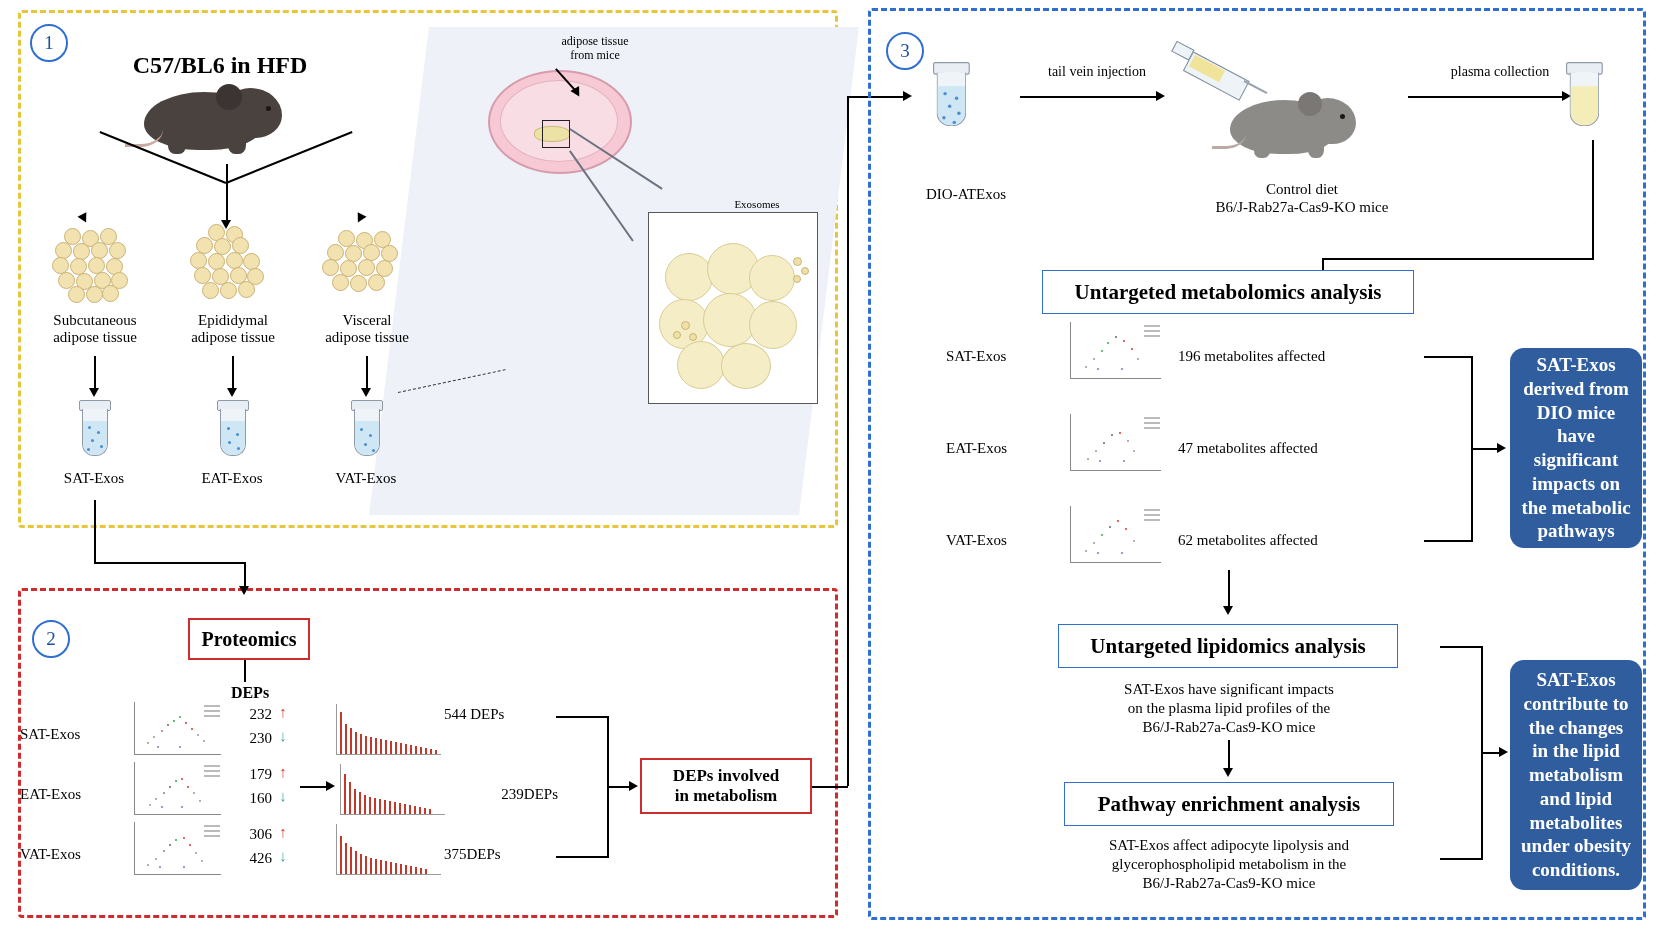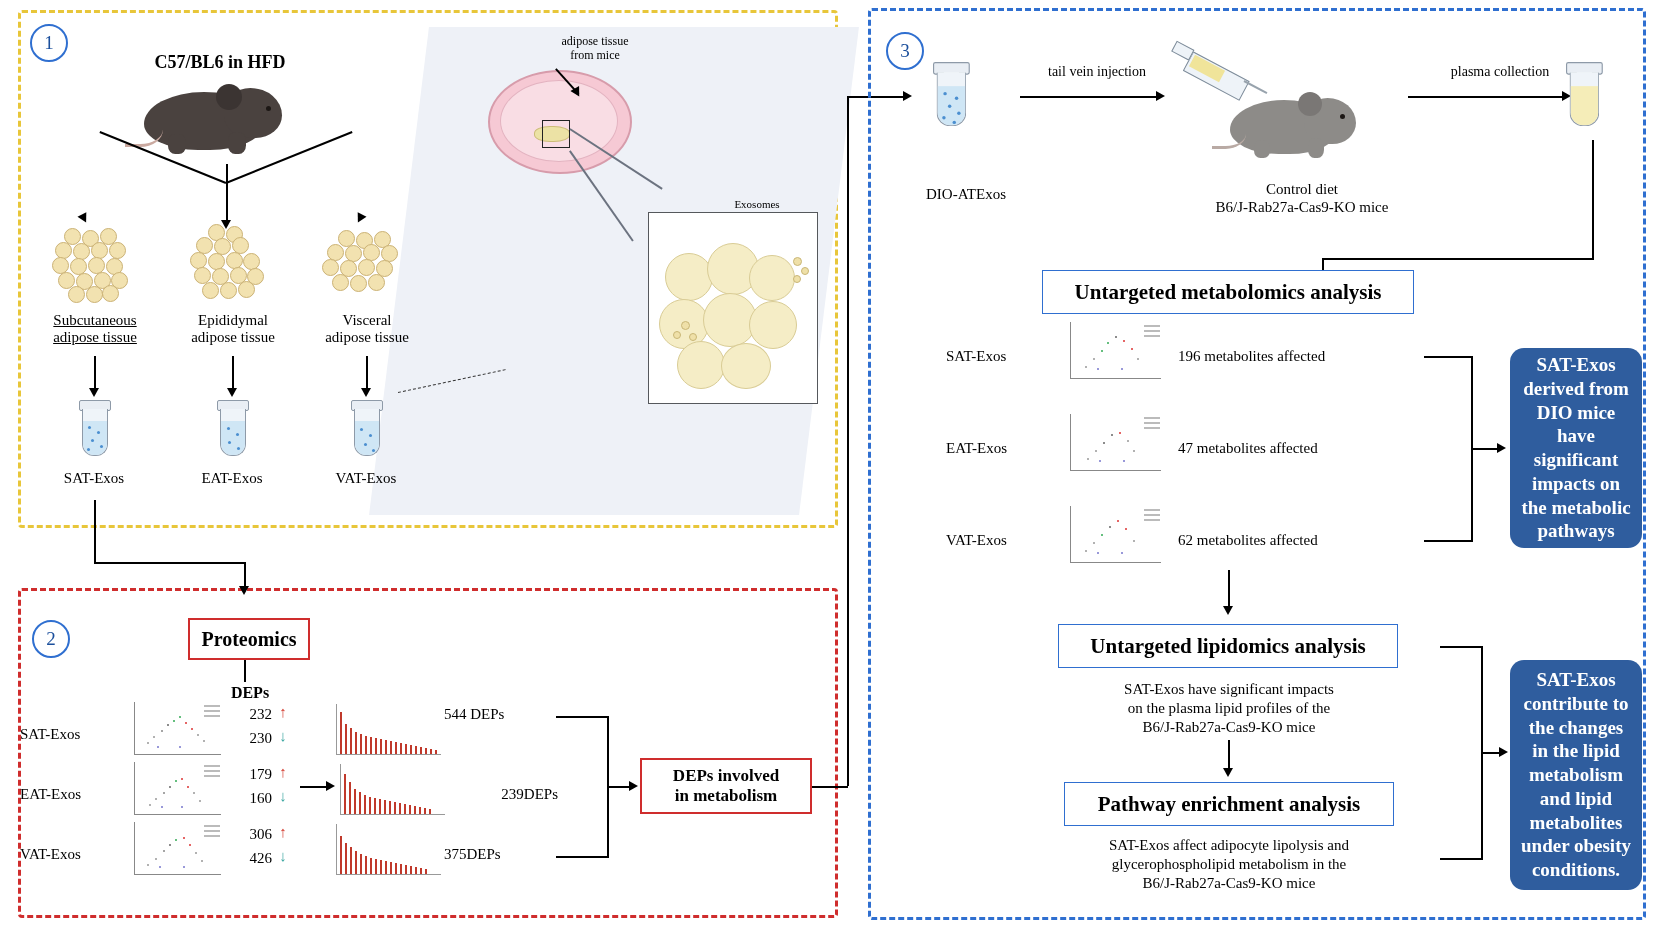--- a/index.html
+++ b/index.html
@@ -200,21 +200,21 @@
 </style>
 </head>
 <body>
 
 <div class="panel" id="panel1">
   <div id="panel1-inner"></div>
 </div>
 
 <div class="stepnum" style="left:30px; top:24px;">1</div>
 
-<div class="txt bold" style="left:100px; top:52px; width:240px; font-size:18px;">C57/BL6 in HFD</div>
+<div class="txt bold" style="left:100px; top:52px; width:240px; font-size:24px;">C57/BL6 in HFD</div>
 
 <div class="abs" style="left:120px; top:78px; width:215px; height:85px;">
   <div class="mouse-body" style="left:24px; top:14px; width:120px; height:58px;"></div>
   <div class="mouse-body" style="left:104px; top:10px; width:58px; height:50px; border-radius:50% 60% 50% 50%;"></div>
   <div class="mouse-ear" style="left:96px; top:6px; width:26px; height:26px;"></div>
   <div class="mouse-eye" style="left:146px; top:28px;"></div>
   <div class="mouse-tail" style="left:5px; top:40px; width:38px; height:26px;"></div>
   <div class="mouse-body" style="left:48px; top:56px; width:18px; height:20px; border-radius:40%;"></div>
   <div class="mouse-body" style="left:108px; top:54px; width:18px; height:22px; border-radius:40%;"></div>
 </div>
@@ -280,21 +280,21 @@
     <i style="left:59px;top:15px"></i>
   <i style="left:0px;top:29px"></i>
     <i style="left:18px;top:30px"></i>
     <i style="left:36px;top:29px"></i>
     <i style="left:54px;top:30px"></i>
   <i style="left:10px;top:44px"></i>
     <i style="left:28px;top:45px"></i>
     <i style="left:46px;top:44px"></i>
 </div>
 
-<div class="txt" style="left:20px; top:312px; width:150px; white-space:pre-line;text-decoration:underline;">Subcutaneous
+<div class="txt" style="left:20px; top:312px; width:150px; white-space:pre-line;">Subcutaneous
 adipose tissue</div>
 <div class="txt" style="left:158px; top:312px; width:150px; white-space:pre-line;">Epididymal
 adipose tissue</div>
 <div class="txt" style="left:292px; top:312px; width:150px; white-space:pre-line;">Visceral
 adipose tissue</div>
 
 <div class="ln v" style="left:94px; top:356px; height:36px;"></div>
 <div class="arrowhead ah-down" style="left:89px; top:388px;"></div>
 <div class="ln v" style="left:232px; top:356px; height:36px;"></div>
 <div class="arrowhead ah-down" style="left:227px; top:388px;"></div>

